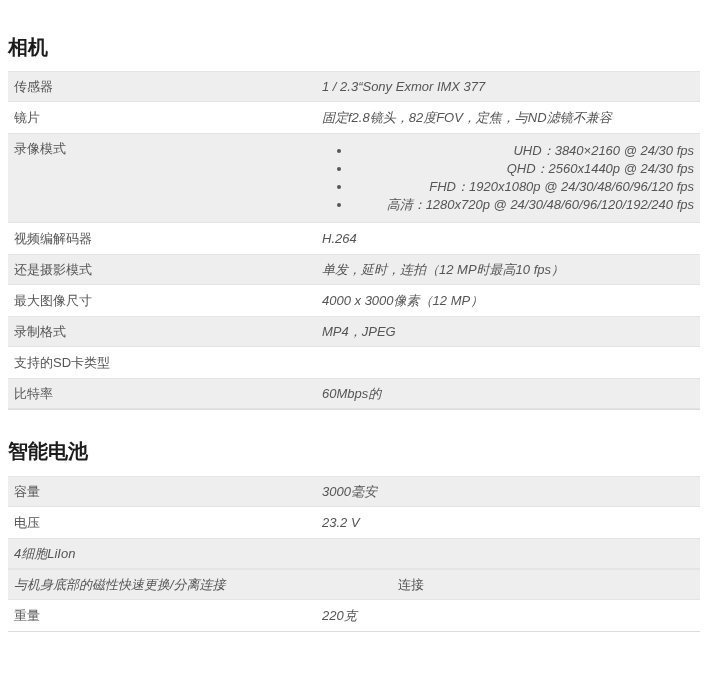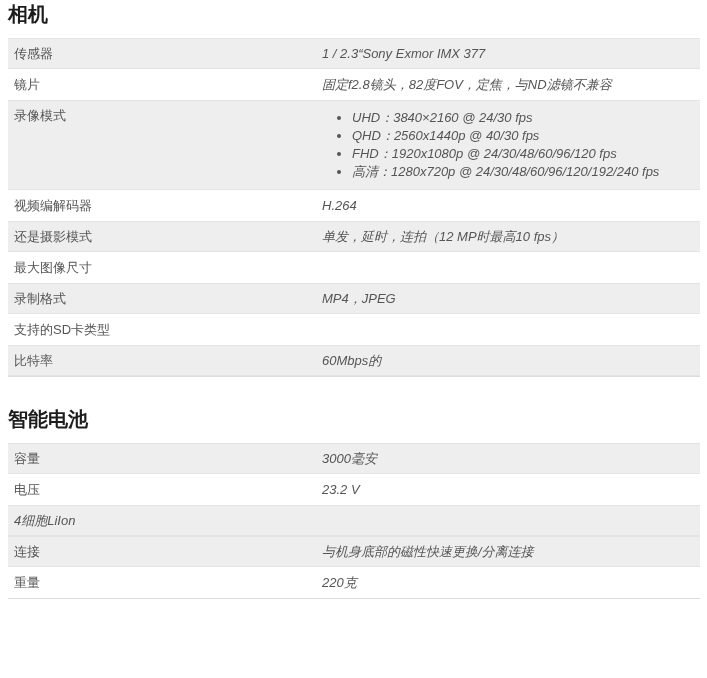--- a/index.html
+++ b/index.html
@@ -16,24 +16,25 @@
   }
   .page {
     padding: 0 7px 0 8px;
   }
   .section-title {
     font-size: 20px;
     font-weight: bold;
     line-height: 23px;
     color: var(--heading, #1c1c1c);
     margin: 0 0 12px 0;
-    padding-top: 3px;
+    padding-top: 36px;
   }
   .section:nth-of-type(2) .section-title {
     padding-top: 31px;
+    font-family: Liberation Mono, monospace;
   }
   .spec-table {
     border-bottom: 1px solid var(--tbborder, #dcdcdc);
   }
   .row {
     display: flex;
     align-items: flex-start;
     font-size: 13px;
     line-height: 15px;
     background: #ffffff;
@@ -54,20 +55,21 @@
     flex: 0 0 296px;
   }
   .cell.value {
     flex: 1 1 auto;
     font-style: italic;
   }
   .value ul {
     margin: 1px 0;
     padding: 0 0 0 30px;
     list-style: disc;
+    text-align: right;
   }
   .value li {
     line-height: 18px;
   }
 </style>
 </head>
 <body style="background: rgb(255, 255, 255);">
 
 <div class="page">
 
@@ -80,36 +82,37 @@
         </div>
         <div class="row plain">
           <div class="cell label">镜片</div>
           <div class="cell value">固定f2.8镜头，82度FOV，定焦，与ND滤镜不兼容</div>
         </div>
         <div class="row stripe">
           <div class="cell label">录像模式</div>
           <div class="cell value">
             <ul>
               <li>UHD：3840×2160 @ 24/30 fps</li>
-              <li>QHD：2560x1440p @ 40/30 fps</li>
+              <li>QHD：2560x1440p @ 24/30 fps</li>
               <li>FHD：1920x1080p @ 24/30/48/60/96/120 fps</li>
               <li>高清：1280x720p @ 24/30/48/60/96/120/192/240 fps</li>
             </ul>
           </div>
         </div>
         <div class="row plain">
           <div class="cell label">视频编解码器</div>
           <div class="cell value">H.264</div>
         </div>
         <div class="row stripe">
           <div class="cell label">还是摄影模式</div>
           <div class="cell value">单发，延时，连拍（12 MP时最高10 fps）</div>
         </div>
         <div class="row plain">
           <div class="cell label">最大图像尺寸</div>
+          <div class="cell value">4000 x 3000像素（12 MP）</div>
         </div>
         <div class="row stripe">
           <div class="cell label">录制格式</div>
           <div class="cell value">MP4，JPEG</div>
         </div>
         <div class="row plain">
           <div class="cell label">支持的SD卡类型</div>
         </div>
         <div class="row stripe">
           <div class="cell label">比特率</div>
@@ -126,22 +129,22 @@
           <div class="cell value">3000毫安</div>
         </div>
         <div class="row plain">
           <div class="cell label">电压</div>
           <div class="cell value">23.2 V</div>
         </div>
         <div class="row stripe">
           <div class="cell value">4细胞LiIon</div>
         </div>
         <div class="row stripe">
+          <div class="cell value">与机身底部的磁性快速更换/分离连接</div>
           <div class="cell label">连接</div>
-          <div class="cell value">与机身底部的磁性快速更换/分离连接</div>
         </div>
         <div class="row plain">
           <div class="cell label">重量</div>
           <div class="cell value">220克</div>
         </div>
       </div>
   </div>
 
 </div>
 

